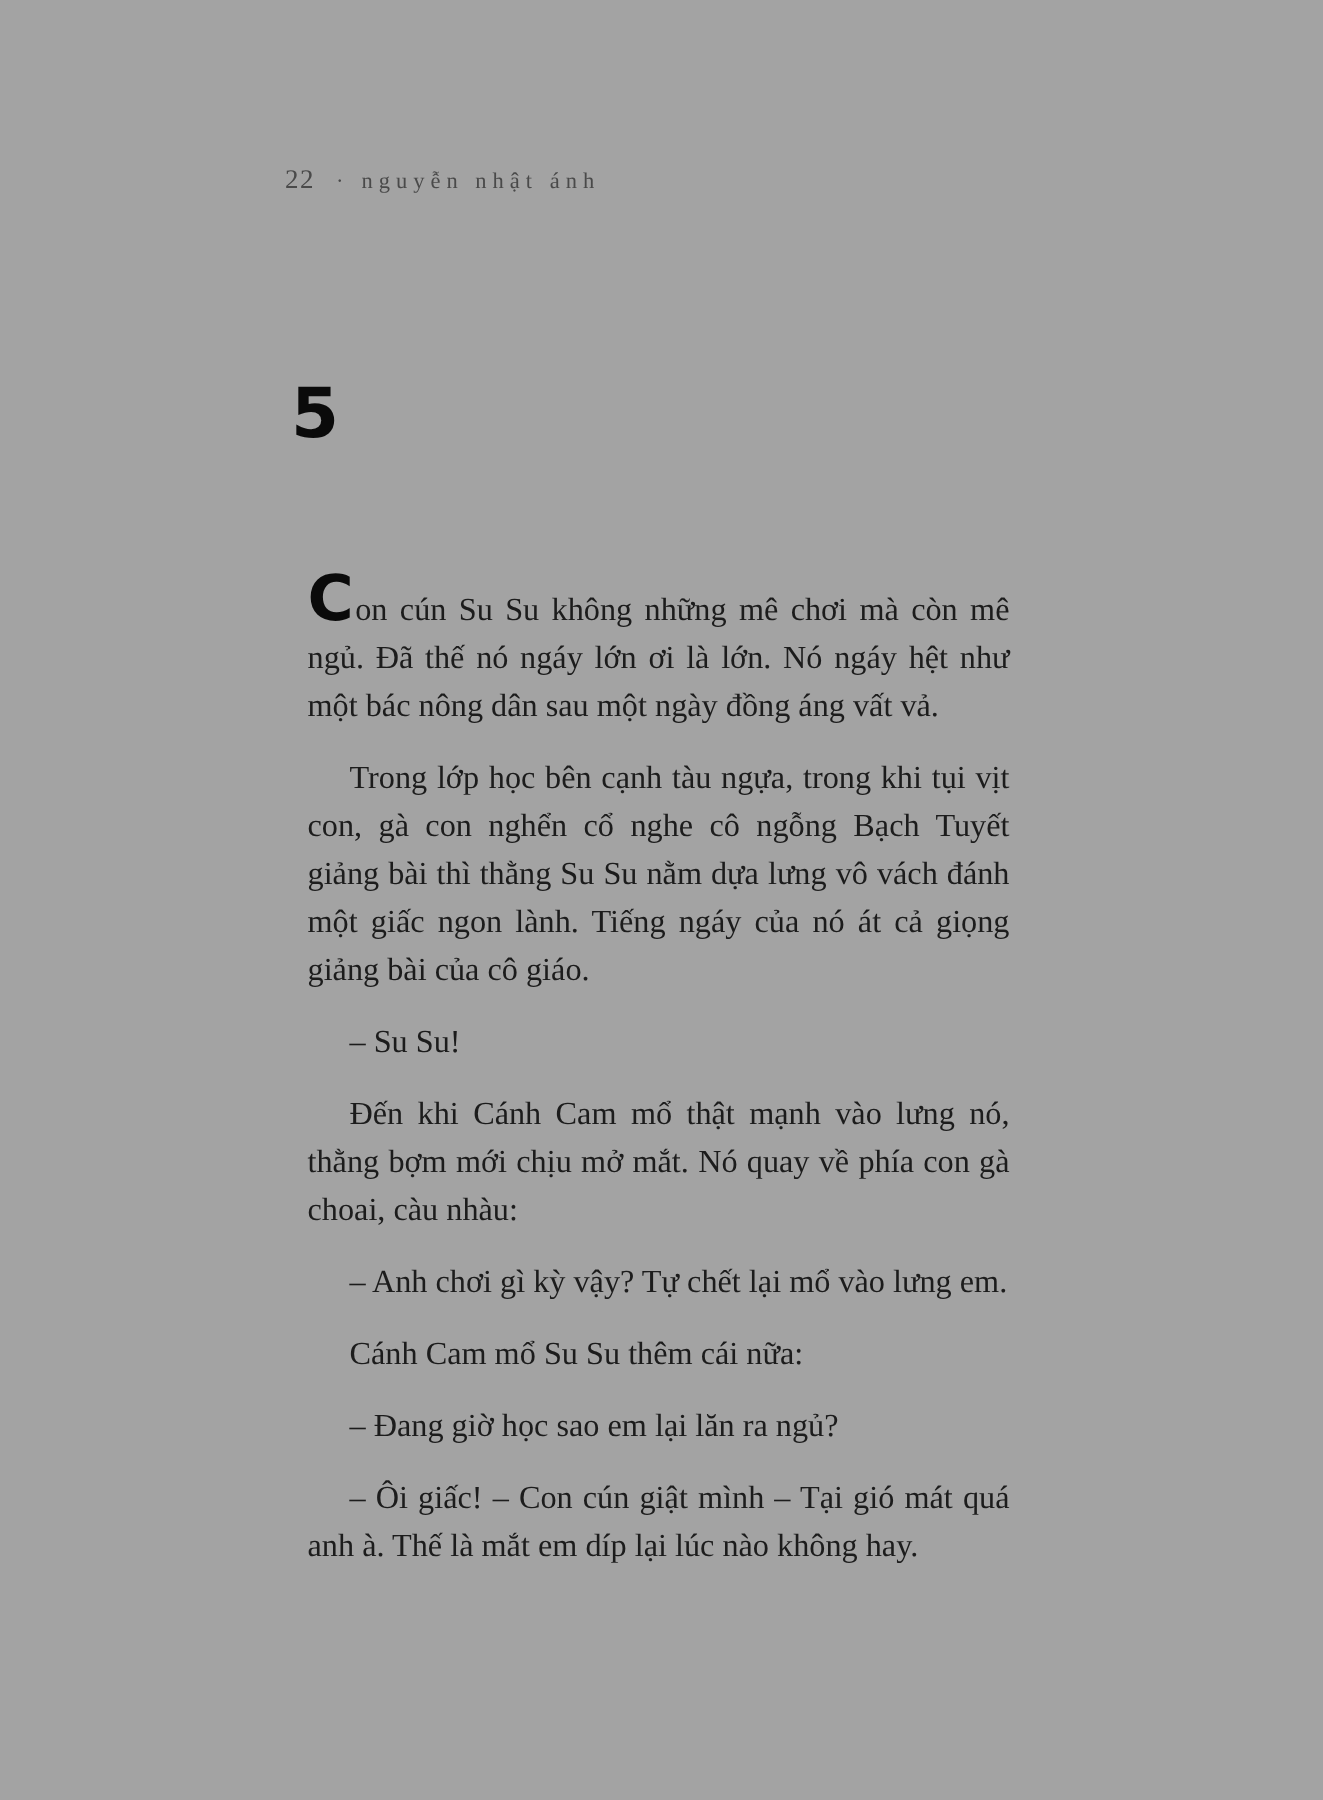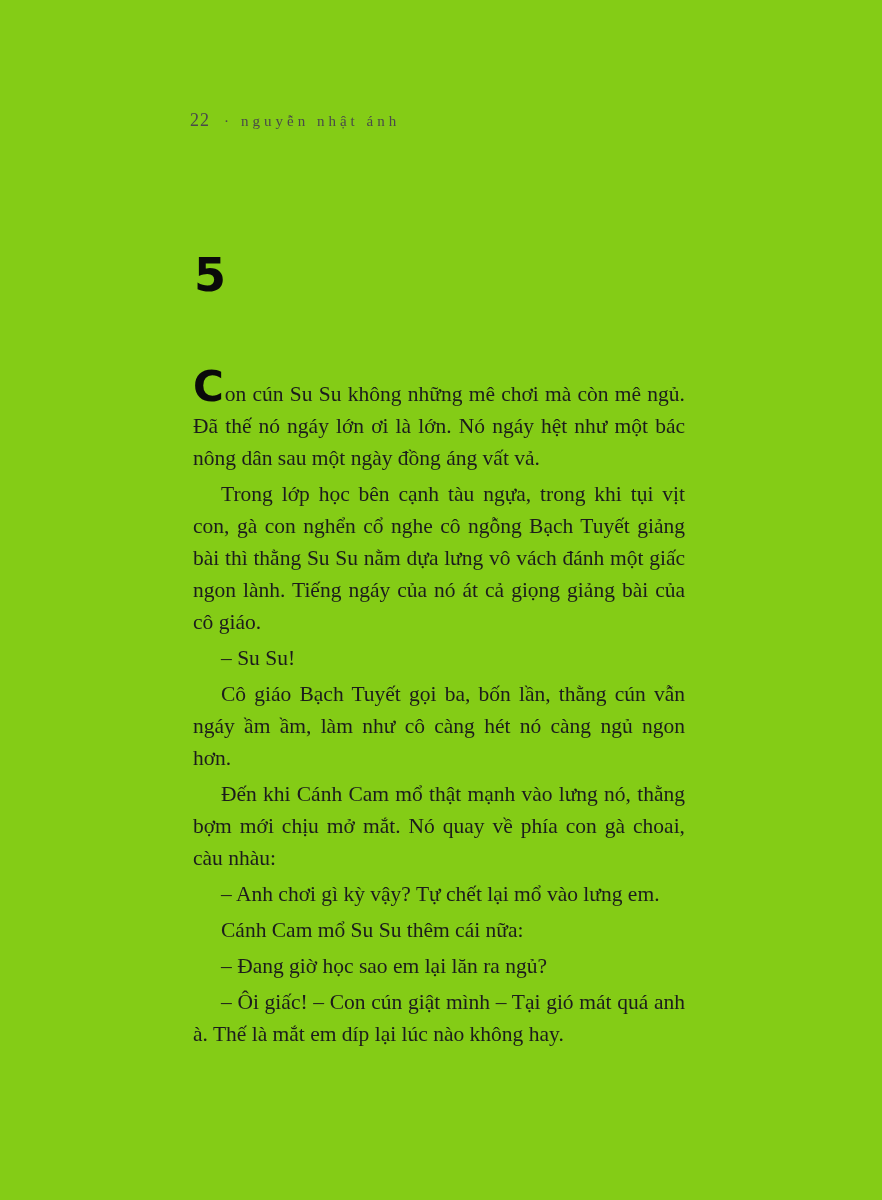--- a/index.html
+++ b/index.html
@@ -4,21 +4,21 @@
 <style>
   html, body {
     margin: 0;
     padding: 0;
     background: #ffffff;
   }
   .page {
     position: relative;
     width: 882px;
     height: 1200px;
-    background: #84cc16;
+    background: #a3a3a3;
     overflow: hidden;
     font-family: "Liberation Serif", serif;
   }
   .running-header {
     position: absolute;
     left: 190px;
     top: 96px;
     color: #4a4a4a;
     white-space: nowrap;
     display: flex;
@@ -53,21 +53,21 @@
     position: absolute;
     left: 189px;
     top: 374px;
     width: 500px;
     font-size: 21.5px;
     line-height: 32px;
     color: #1c1c1c;
     text-align: justify;
   }
   .body-text p {
-    margin: 4px;
+    margin: 16px;
     padding: 0;
     text-indent: 28px;
   }
   .body-text p.first-paragraph {
     text-indent: 0;
   }
   .dropcap {
     font-family: "DejaVu Sans", sans-serif;
     font-weight: bold;
     font-size: 42px;
@@ -86,21 +86,20 @@
     <span class="header-sep">·</span>
     <span class="author-name">nguyễn nhật ánh</span>
   </div>
 
   <div class="chapter-number">5</div>
 
   <div class="body-text">
     <p class="first-paragraph"><span class="dropcap">C</span><span>on cún Su Su không những mê chơi mà còn mê ngủ. Đã thế nó ngáy lớn ơi là lớn. Nó ngáy hệt như một bác nông dân sau một ngày đồng áng vất vả.</span></p>
     <p><span>Trong lớp học bên cạnh tàu ngựa, trong khi tụi vịt con, gà con nghển cổ nghe cô ngỗng Bạch Tuyết giảng bài thì thằng Su Su nằm dựa lưng vô vách đánh một giấc ngon lành. Tiếng ngáy của nó át cả giọng giảng bài của cô giáo.</span></p>
     <p><span>– Su Su!</span></p>
-    <p><span>Cô giáo Bạch Tuyết gọi ba, bốn lần, thằng cún vẫn ngáy ầm ầm, làm như cô càng hét nó càng ngủ ngon hơn.</span></p>
     <p><span>Đến khi Cánh Cam mổ thật mạnh vào lưng nó, thằng bợm mới chịu mở mắt. Nó quay về phía con gà choai, càu nhàu:</span></p>
     <p><span>– Anh chơi gì kỳ vậy? Tự chết lại mổ vào lưng em.</span></p>
     <p><span>Cánh Cam mổ Su Su thêm cái nữa:</span></p>
     <p><span>– Đang giờ học sao em lại lăn ra ngủ?</span></p>
     <p><span>– Ôi giấc! – Con cún giật mình – Tại gió mát quá anh à. Thế là mắt em díp lại lúc nào không hay.</span></p>
   </div>
 
 </div>
 
 </body></html>

